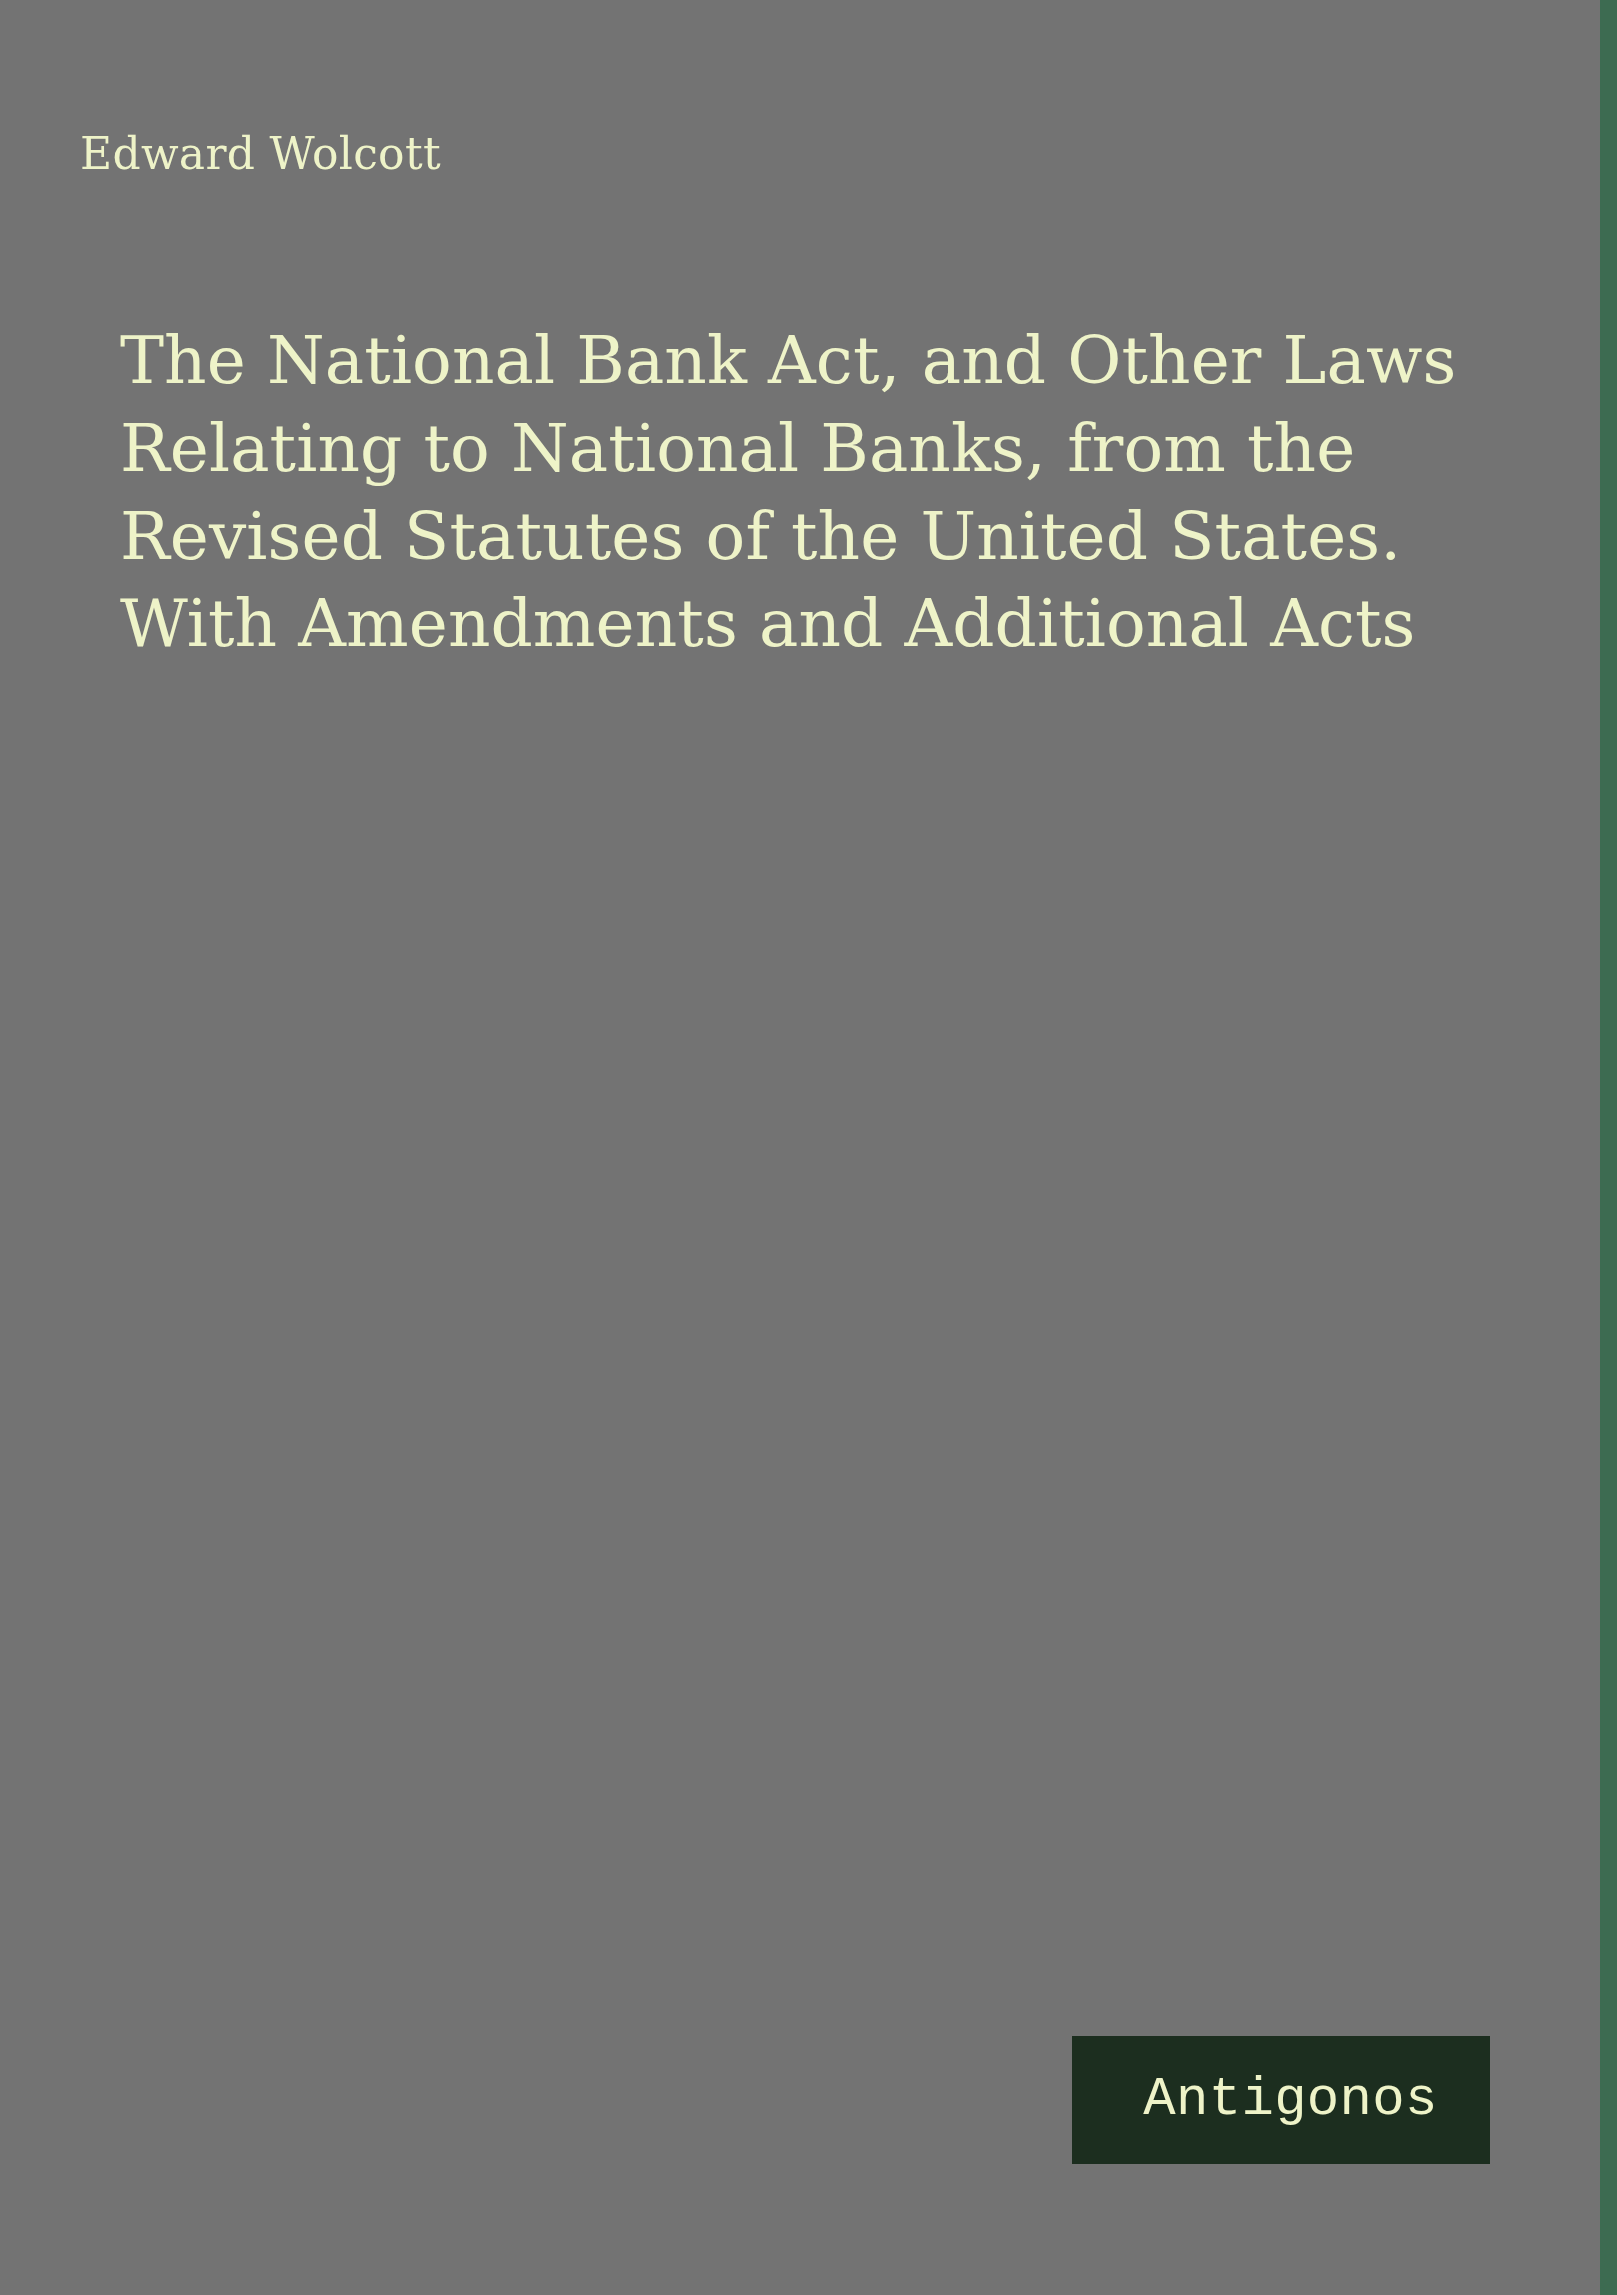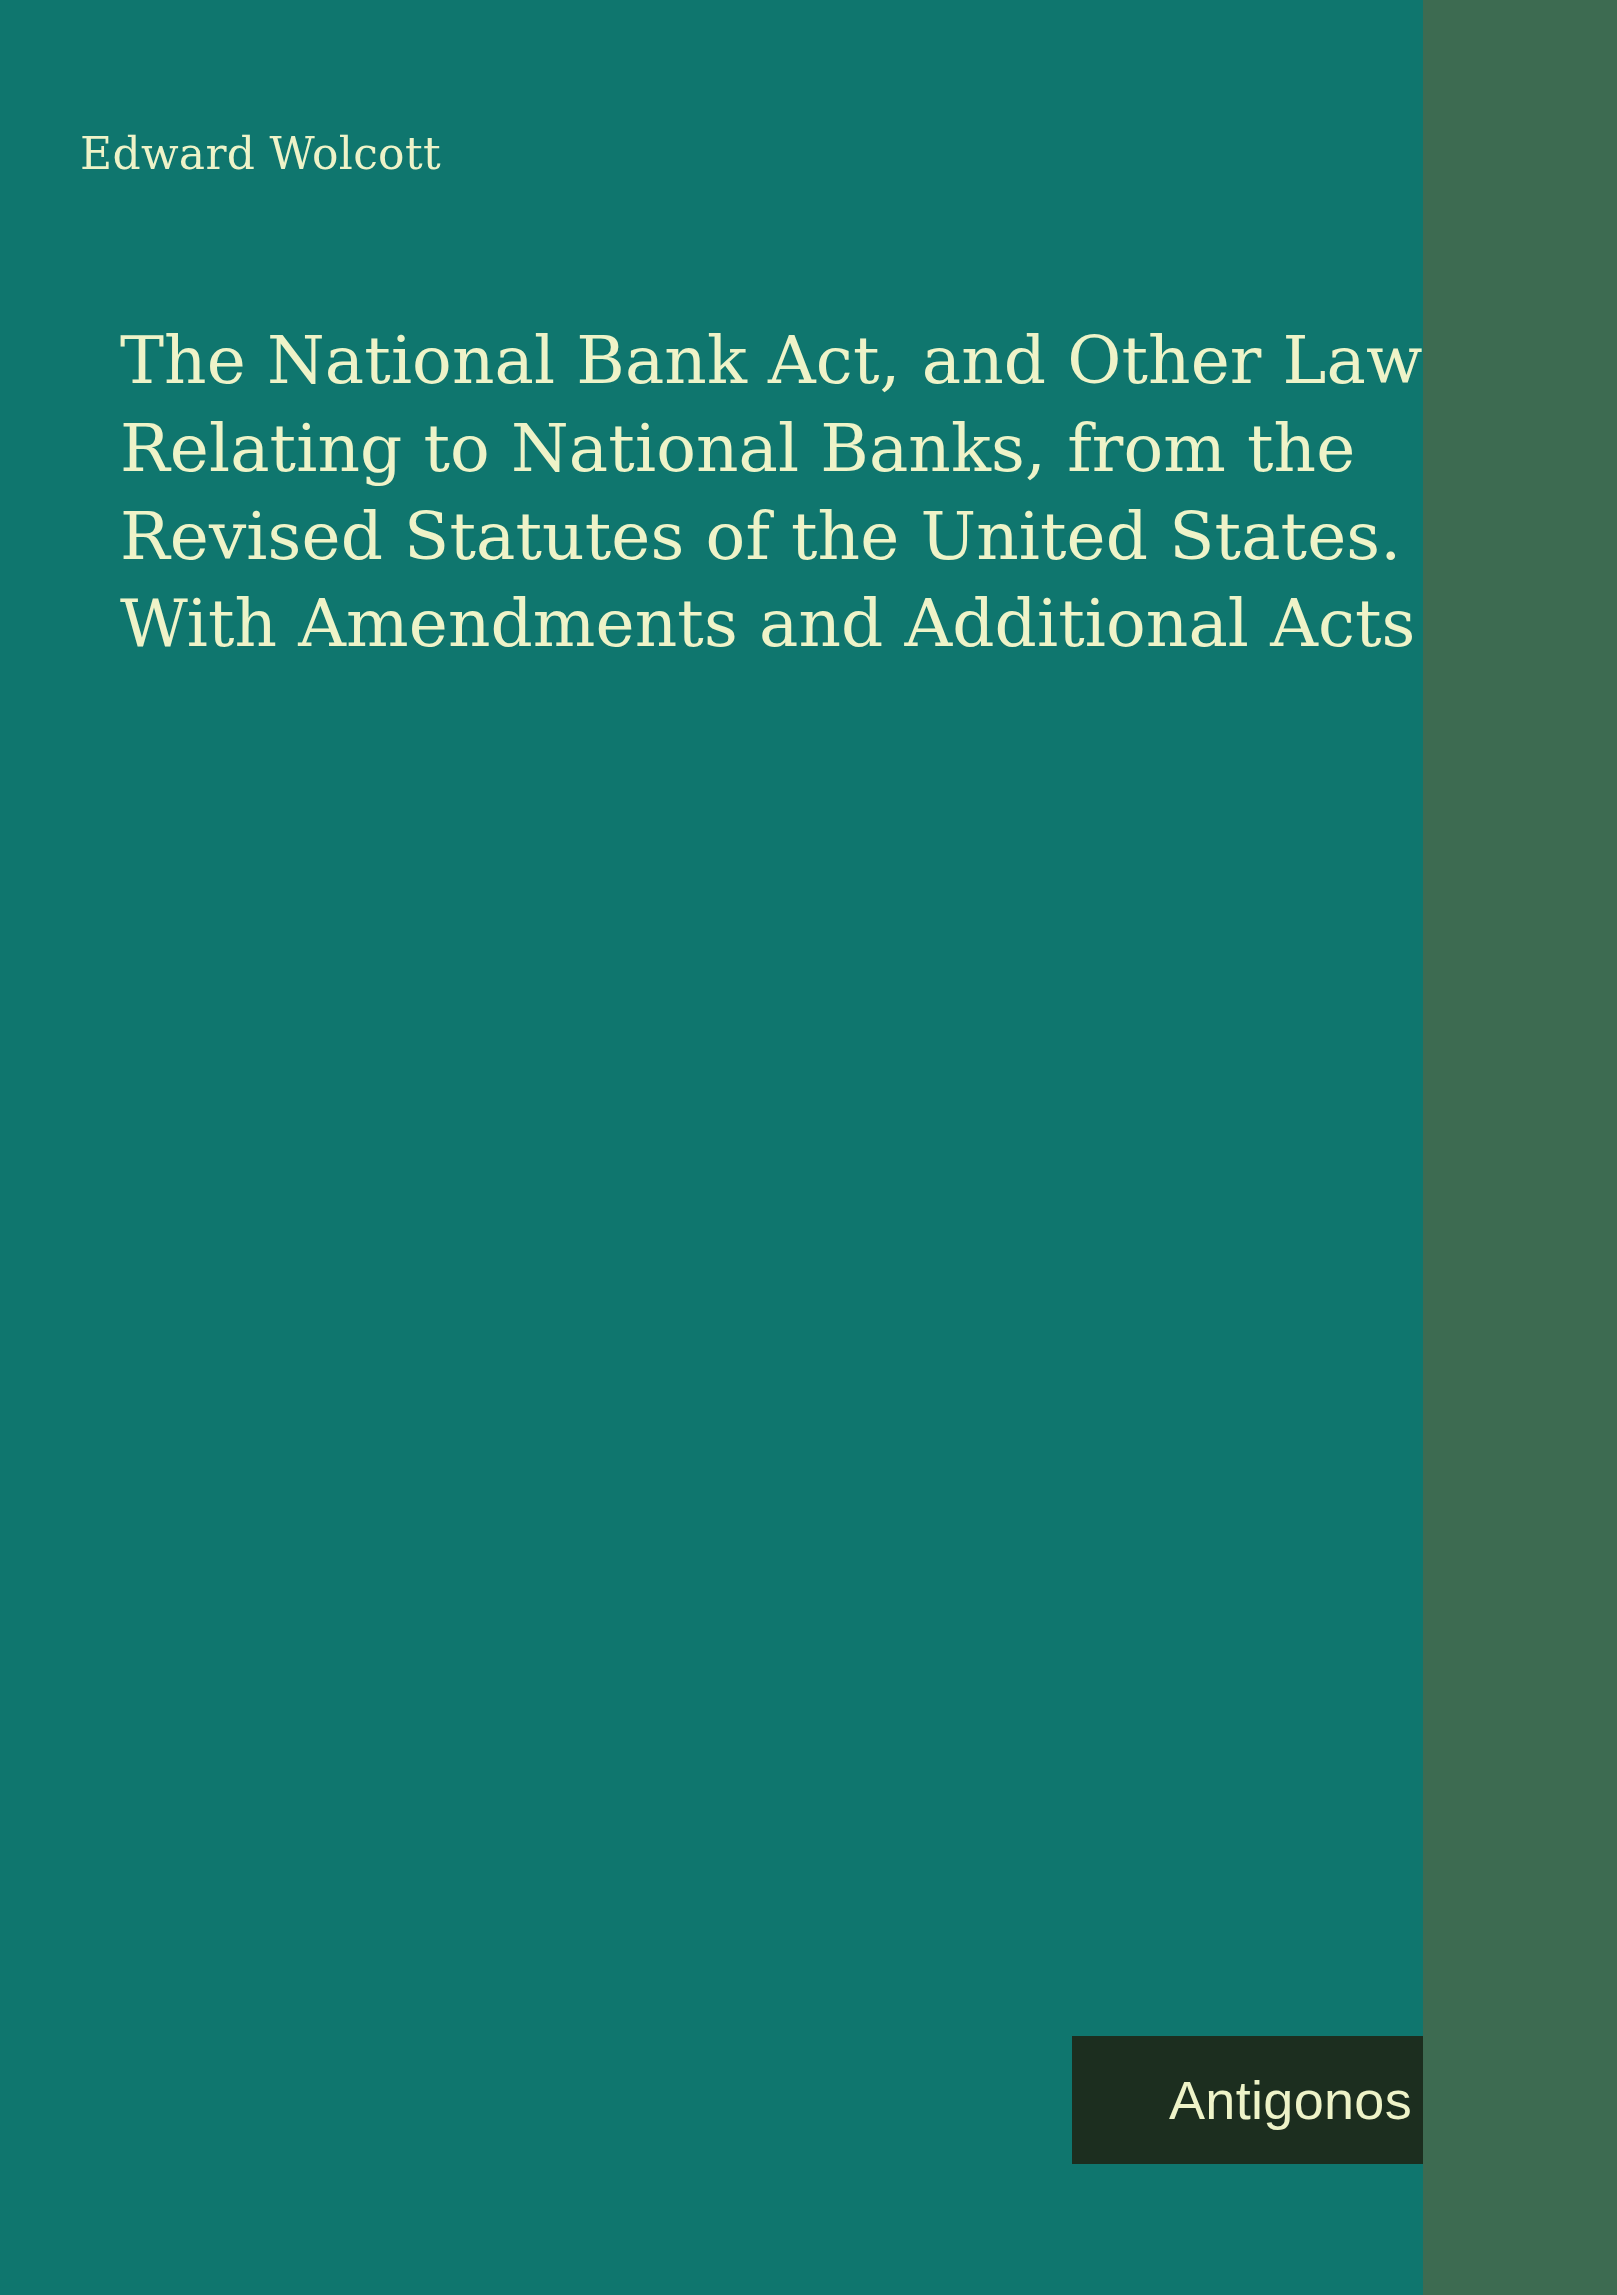--- a/index.html
+++ b/index.html
@@ -9,24 +9,24 @@
   body {
     width: 1618px;
     height: 2295px;
     background: #3d6b51;
     font-family: "DejaVu Sans", sans-serif;
     -webkit-font-smoothing: antialiased;
   }
 
   .cover {
     position: relative;
-    width: 1423px;
+    width: 1600px;
     height: 2295px;
     box-sizing: border-box;
-    background: #0f766e;
+    background: #737373;
     overflow: hidden;
   }
 
   .author {
     position: absolute;
     left: 80px;
     top: 128px;
     width: 1348px;
     font-family: "DejaVu Serif", serif;
     font-size: 44px;
@@ -56,21 +56,21 @@
     top: 2036px;
     width: 418px;
     height: 128px;
     background: #1c2e1f;
     display: flex;
     align-items: center;
     justify-content: center;
   }
 
   .publisher-name {
-    font-family: Liberation Sans, sans-serif;
+    font-family: Liberation Mono, monospace;
     font-size: 54px;
     font-weight: 400;
     color: #eef3c8;
     letter-spacing: 0.3px;
     line-height: 1;
     margin-left: 19px;
   }
 </style>
 </head>
 <body>

